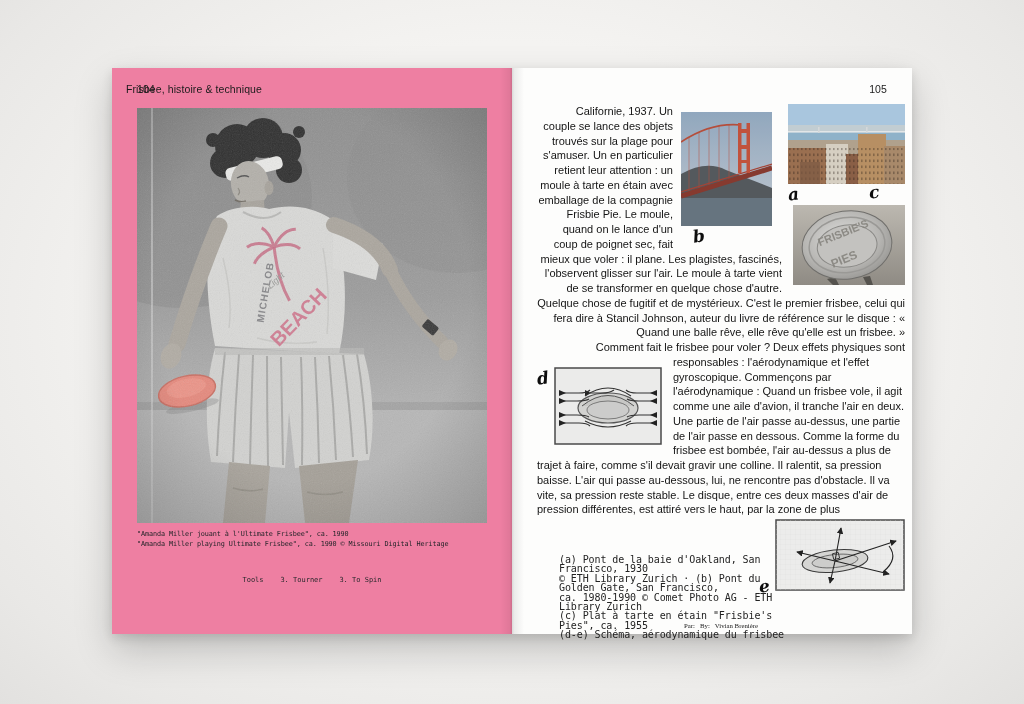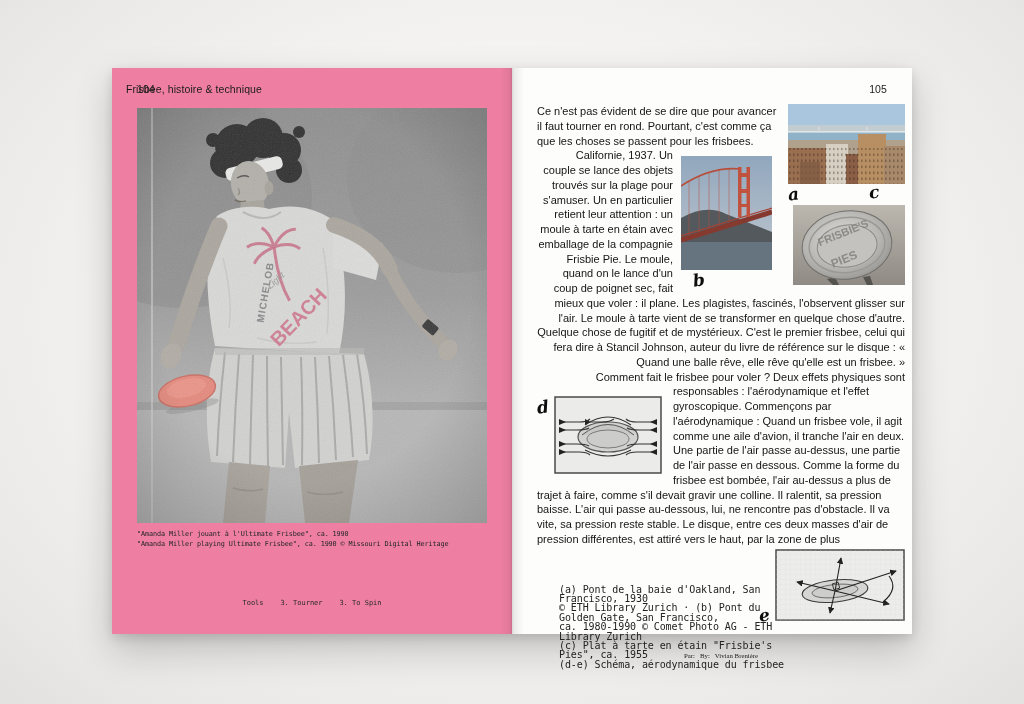--- a/index.html
+++ b/index.html
@@ -16,21 +16,21 @@
   
   .ph{position:absolute;top:15px;font-size:10.5px;color:#1b1b1b;letter-spacing:.1px;}
   .pnum-l{left:25px;}
   .title-l{left:14px;right:0;}
   .title-r{left:0;right:0;text-align:center;}
   .pnum-r{right:25px;}
   
   .photo-main{position:absolute;left:25px;top:40px;width:350px;height:415px;display:block;}
   .cap-l{position:absolute;left:25px;top:462px;font-family:"DejaVu Sans Mono",monospace;
     font-size:6.8px;line-height:9.8px;color:#25252a;letter-spacing:-.1px;}
-  .foot-l{position:absolute;left:0;right:0;top:531px;text-align:center;white-space:pre;
+  .foot-l{position:absolute;left:0;right:0;top:508px;text-align:center;white-space:pre;
     font-family:"DejaVu Sans Mono",monospace;font-size:7px;color:#28282c;}
   
   .col{position:absolute;left:25px;top:36px;width:368px;font-size:11px;line-height:14.75px;color:#141414;}
   .col p{margin:0;}
   .indent{text-indent:18px;text-align:right;}
   .fA{float:right;width:117px;margin:0 0 4px 6px;}
   .fA svg{display:block;}
   .lblrow{position:relative;height:21px;}
   .lab-a{position:absolute;left:0;top:2px;}
   .lab-c{position:absolute;right:26px;top:0;}
@@ -217,21 +217,20 @@
             <g transform="rotate(-8 54 40)">
               <ellipse cx="54" cy="40" rx="45" ry="34" fill="url(#plate)" stroke="#6f6e6b" stroke-width="1"></ellipse>
               <ellipse cx="54" cy="40" rx="38" ry="27.5" fill="none" stroke="#9a9996" stroke-width="1.5"></ellipse>
               <ellipse cx="54" cy="41" rx="30" ry="21" fill="#c3c2bf" stroke="#8a8986" stroke-width="1"></ellipse>
               <text x="55" y="31" text-anchor="middle" font-size="11" font-weight="bold" fill="#87857f" opacity=".9" transform="rotate(-14 54 40)">FRISBIE'S</text>
               <text x="46" y="56" text-anchor="middle" font-size="12" font-weight="bold" fill="#87857f" opacity=".9" transform="rotate(-14 54 40)">PIES</text>
             </g>
           </svg>
         </div>
 
-        <p>Ce n'est pas évident de se dire que pour avancer il faut tourner en rond. Pourtant, c'est comme ça que les choses se passent pour les frisbees.</p>
 
         <div class="fB">
           <svg width="91" height="114" viewBox="0 0 91 114">
             <defs>
               <linearGradient id="ggsky" x1="0" y1="0" x2="0" y2="1">
                 <stop offset="0" stop-color="#8aa3bb"></stop>
                   <stop offset="1" stop-color="#c2c8cf"></stop>
               </linearGradient>
             </defs>
             <rect width="91" height="114" fill="url(#ggsky)"></rect>

